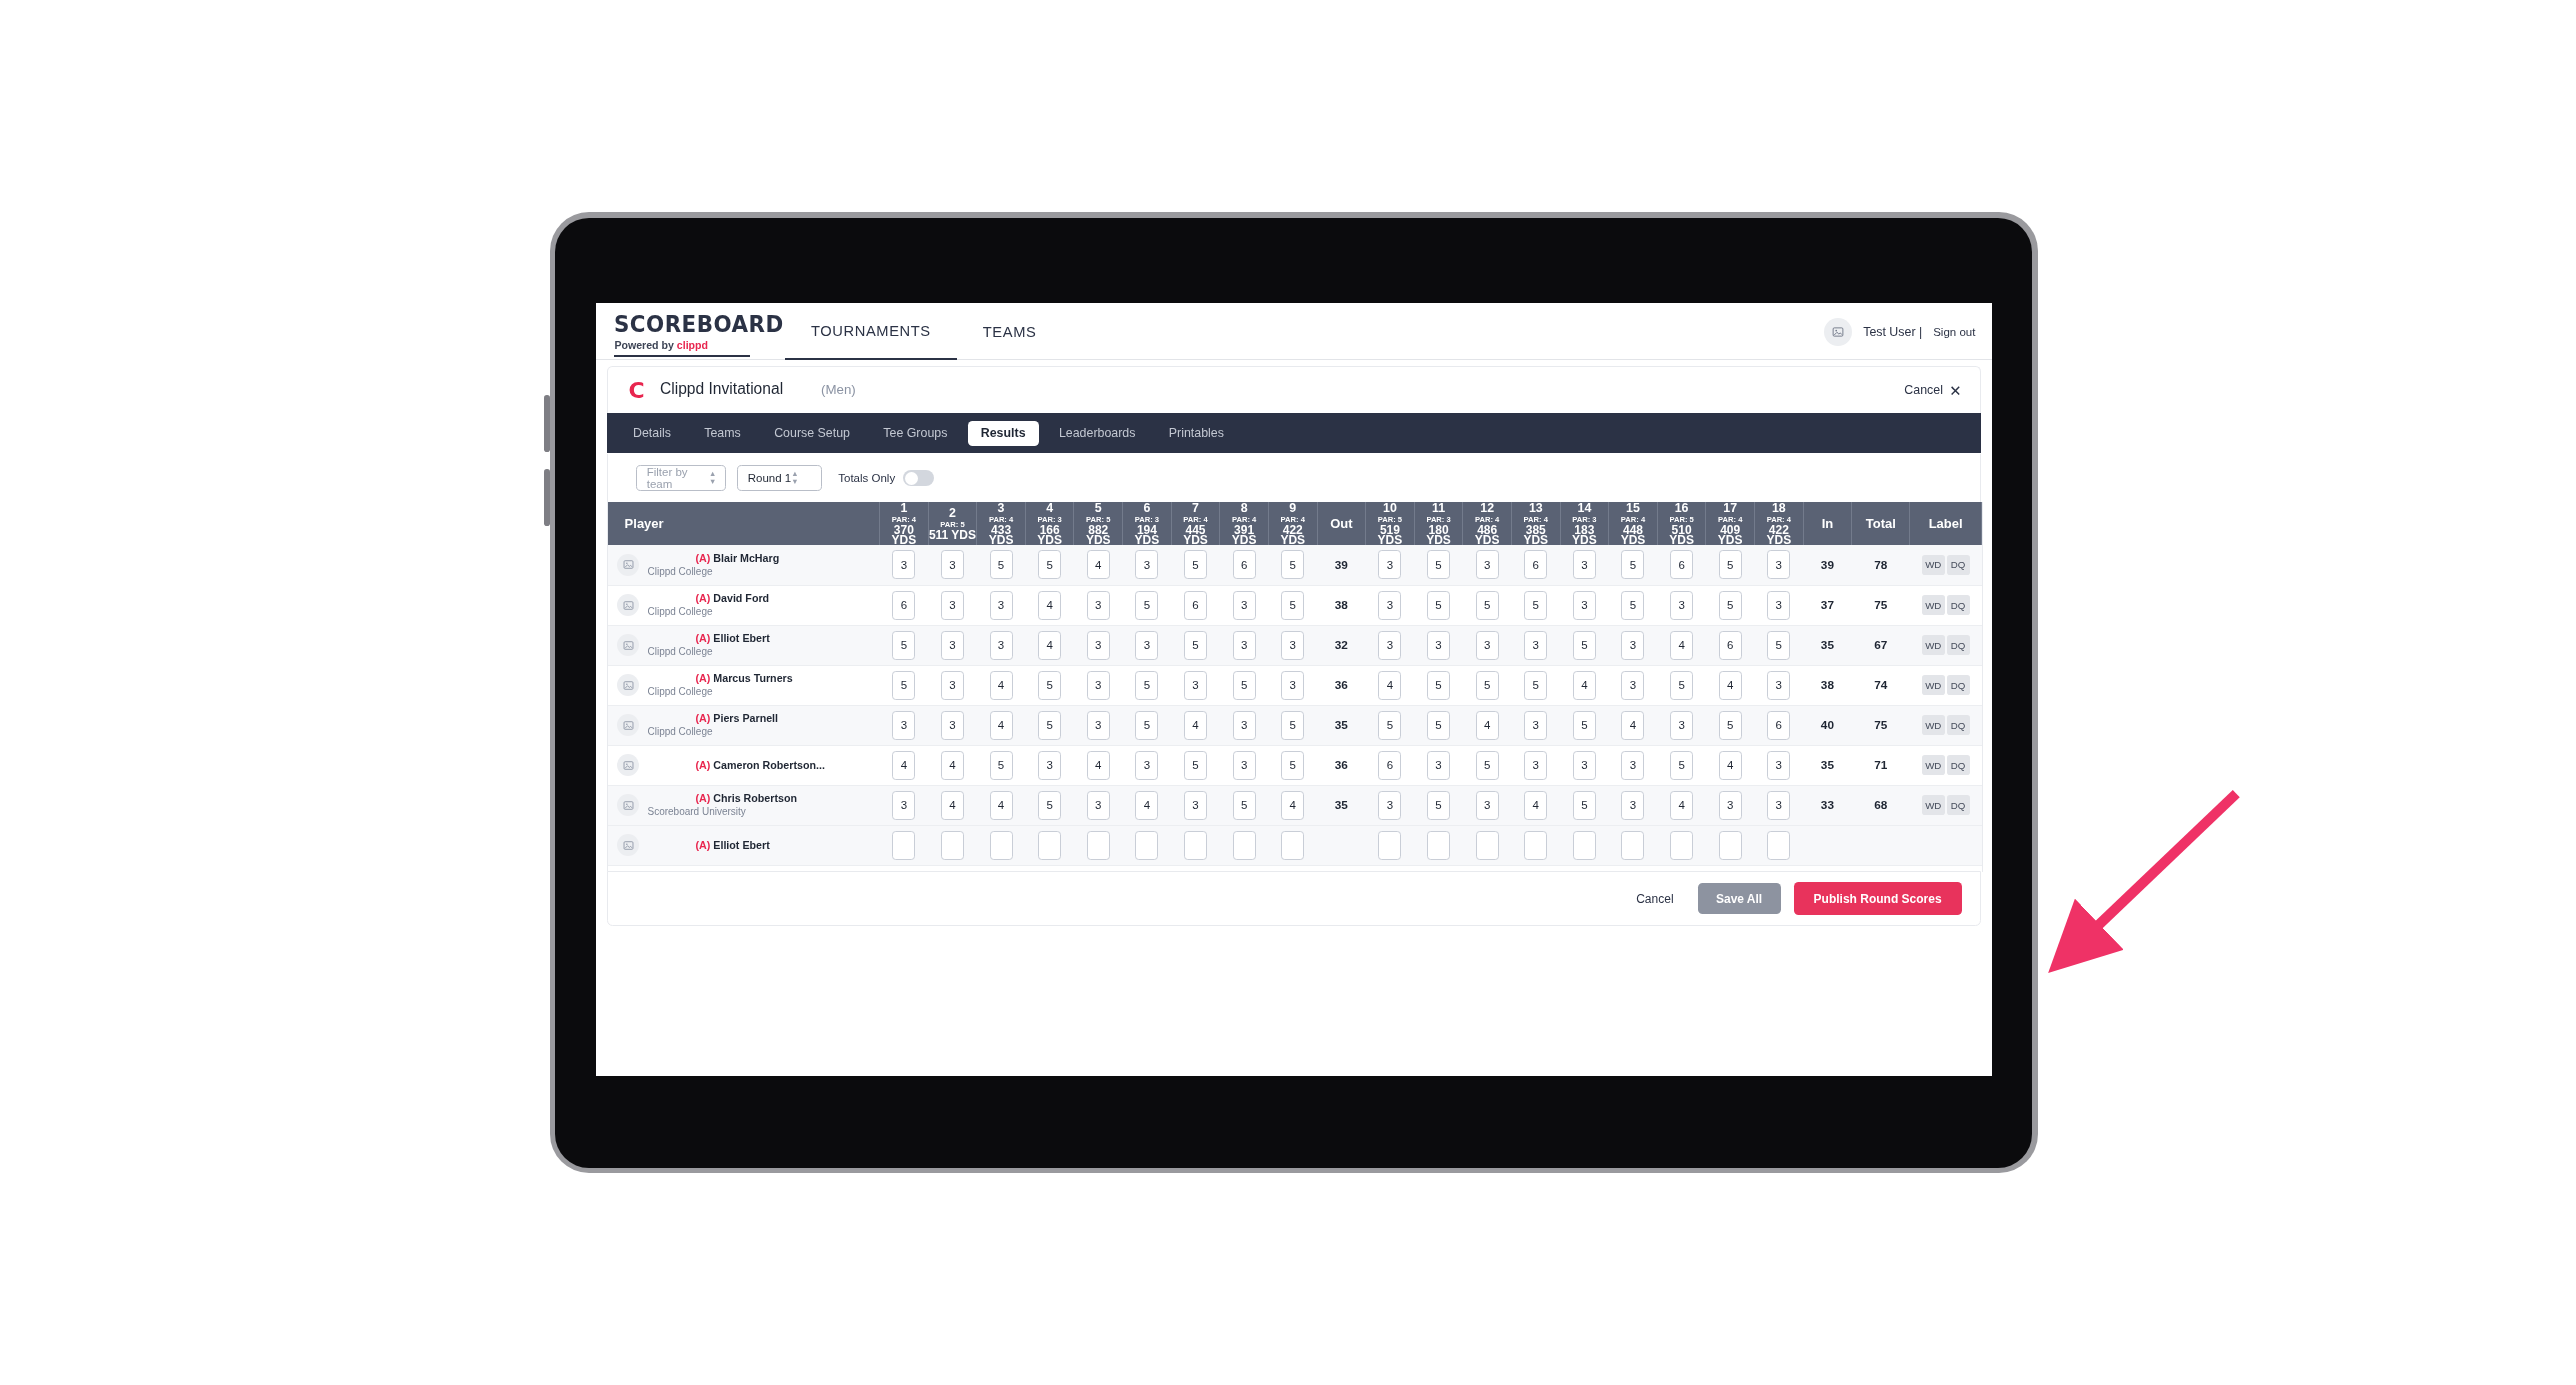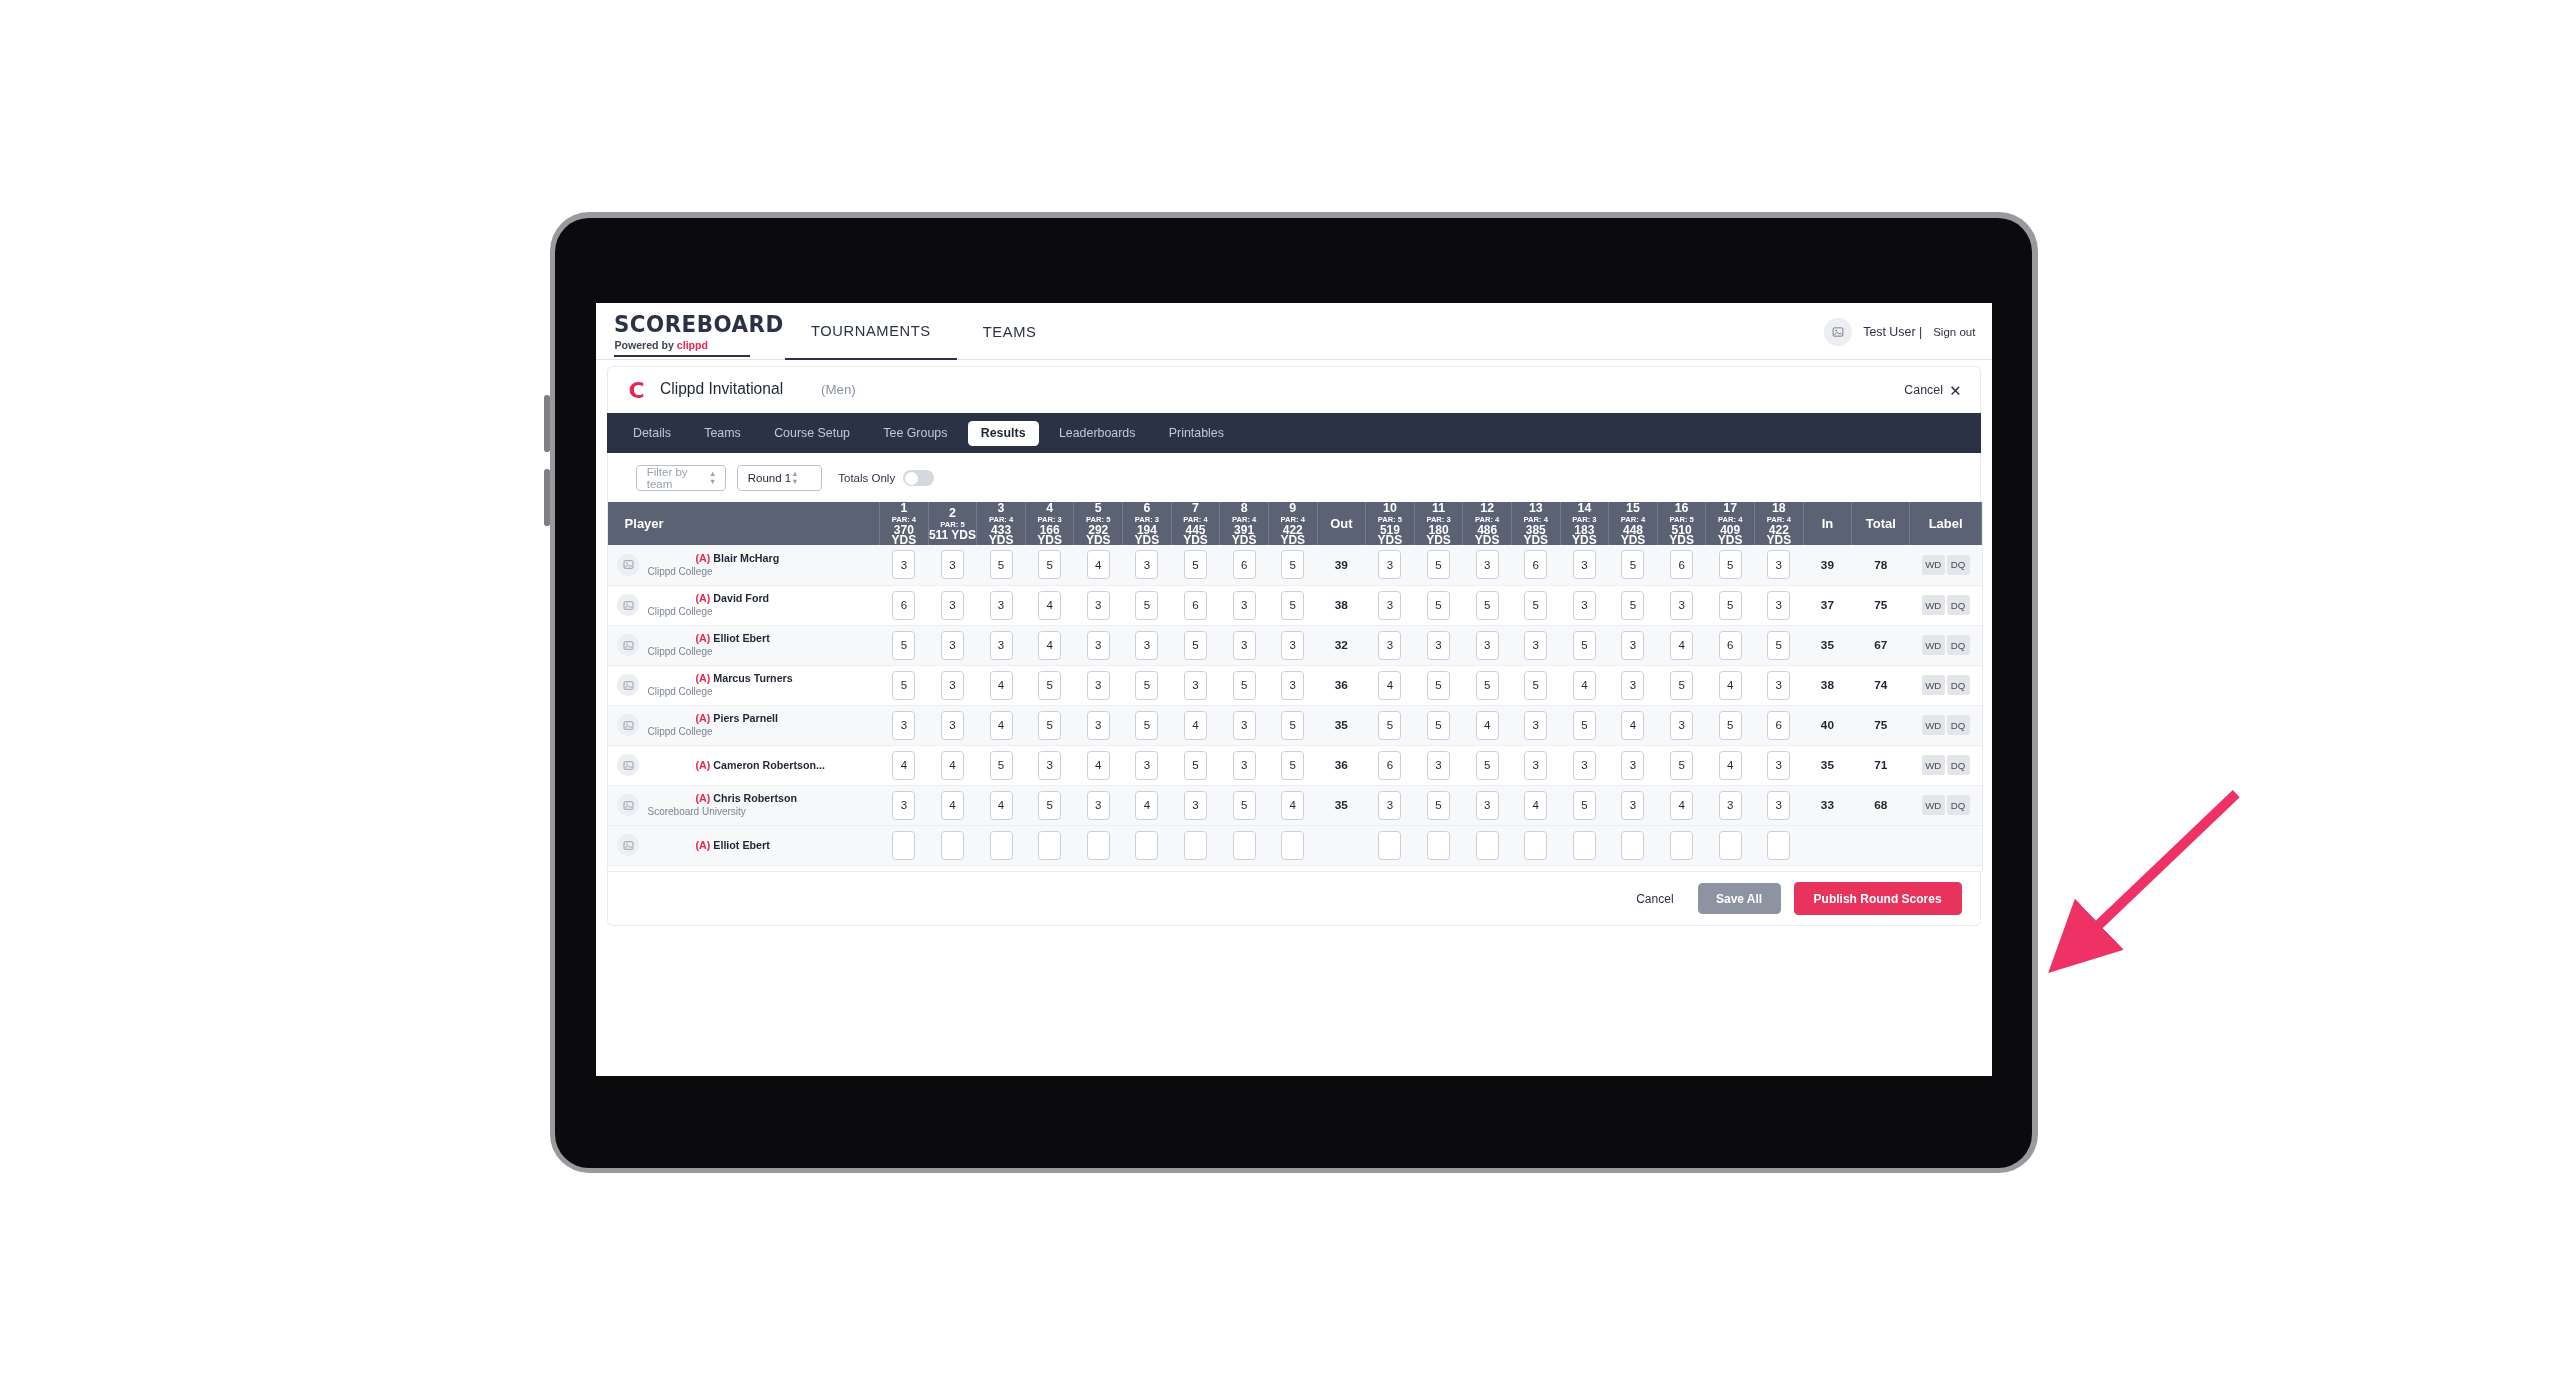--- a/index.html
+++ b/index.html
@@ -312,21 +312,21 @@
                 <div class="hole-yds">433 YDS</div>
               </th>
               <th class="h-hole">
                 <div class="hole-num">4</div>
                 <div class="hole-par">PAR: 3</div>
                 <div class="hole-yds">166 YDS</div>
               </th>
               <th class="h-hole">
                 <div class="hole-num">5</div>
                 <div class="hole-par">PAR: 5</div>
-                <div class="hole-yds">292 YDS</div>
+                <div class="hole-yds">882 YDS</div>
               </th>
               <th class="h-hole">
                 <div class="hole-num">6</div>
                 <div class="hole-par">PAR: 3</div>
                 <div class="hole-yds">194 YDS</div>
               </th>
               <th class="h-hole">
                 <div class="hole-num">7</div>
                 <div class="hole-par">PAR: 4</div>
                 <div class="hole-yds">445 YDS</div>

